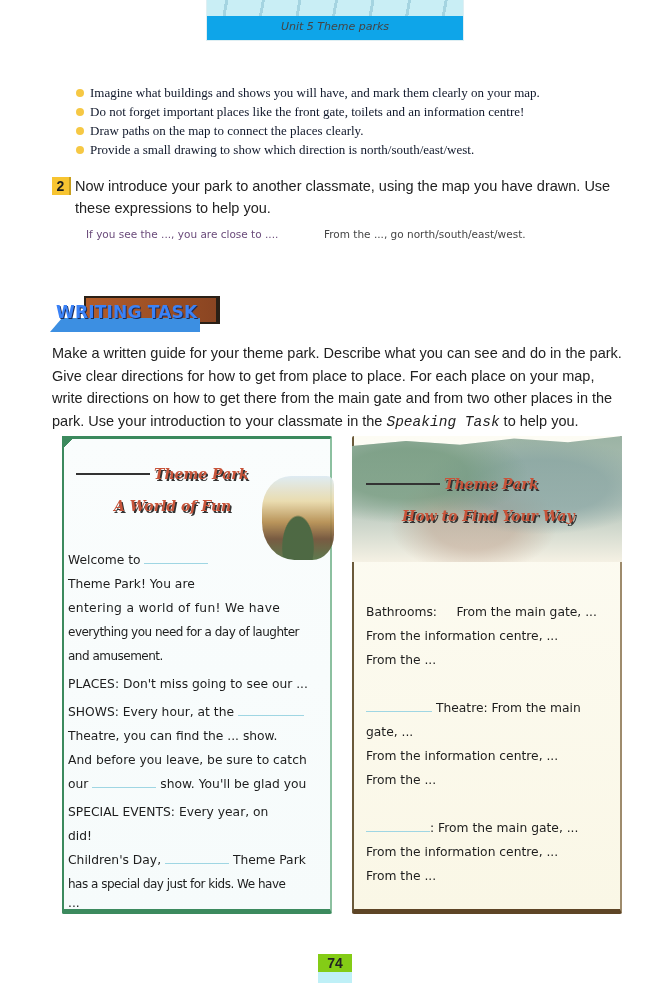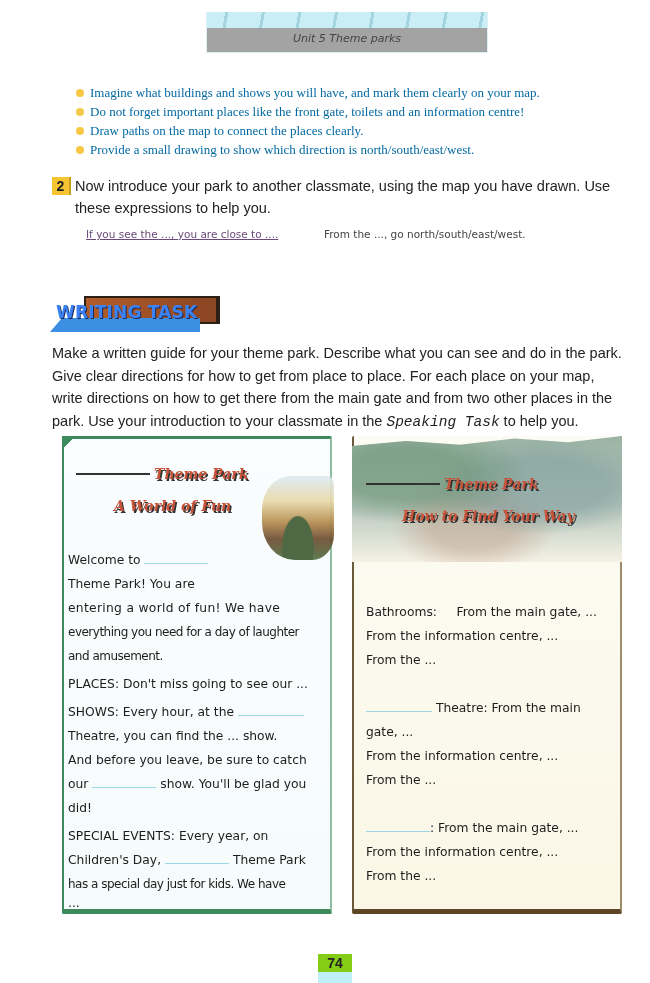--- a/index.html
+++ b/index.html
@@ -4,40 +4,39 @@
 <style>
   html, body { margin: 0; padding: 0; }
   body {
     width: 650px; height: 983px; position: relative; overflow: hidden;
     background: #ffffff;
     font-family: "Liberation Sans", sans-serif;
     color: #222;
   }
   
   .hdr {
-    position: absolute; left: 206px; top: 12px; width: 256px; height: 40px;
+    position: absolute; left: 206px; top: 0; width: 256px; height: 40px;
     border: 1px solid #dfeff3; border-top: none;
-    background: #a3a3a3;
-    padding-left: 24px;
+    background: #0ea5e9;
   }
   .hdr-wave {
     position: absolute; left: 0; top: 0; width: 100%; height: 16px;
     background:
       repeating-linear-gradient(100deg, transparent 0 18px, rgba(120,180,200,.45) 18px 21px, transparent 21px 36px),
       #c9eef5;
   }
   .hdr-title {
     position: absolute; left: 0; right: 0; top: 20px; text-align: center;
     font-family: "DejaVu Sans", sans-serif; font-style: italic; font-size: 11px; color: #444;
   }
   
   .bullets { position: absolute; left: 76px; top: 83px; width: 560px; margin: 0; padding: 0; list-style: none; }
   .bullets li {
     font-family: "Liberation Serif", serif; font-size: 13px; line-height: 19px;
-    position: relative; padding-left: 14px; color: #0369a1;
+    position: relative; padding-left: 14px; color: #0f172a;
   }
   .bullet-dot {
     position: absolute; left: 0; top: 6px; width: 8px; height: 8px; border-radius: 50%;
     background: #f6c844;
   }
   
   .step {
     position: absolute; left: 52px; top: 175px; width: 572px;
     font-size: 14.5px; line-height: 22px; color: #222;
   }
@@ -46,21 +45,21 @@
     background: #f7c431; color: #1d1d1d; font-weight: bold; font-size: 14px;
     text-align: center; line-height: 18px; border-right: 2px solid #c79e1e;
   }
   .step-text { margin-left: 23px; }
   .expr {
     position: absolute; left: 86px; top: 224px; width: 530px;
     font-family: "DejaVu Sans", sans-serif; font-size: 10.5px; line-height: 21px; color: #444;
   }
   .expr-row { display: flex; }
   .expr-l { width: 238px; }
-  .expr-l.purple { color: #6a4a7a; text-decoration: underline; }
+  .expr-l.purple { color: #6a4a7a; }
   
   .wt {
     position: absolute; left: 50px; top: 296px; width: 172px; height: 36px;
   }
   .wt-dark { position: absolute; left: 34px; top: 0; width: 136px; height: 28px; background: #2a2016; }
   .wt-brown { position: absolute; left: 36px; top: 2px; width: 130px; height: 24px;
     background: linear-gradient(90deg, #b35d2a, #8a4522); }
   .wt-blue { position: absolute; left: 0; top: 22px; width: 150px; height: 14px;
     background: #3c8fe2; clip-path: polygon(8% 0, 100% 0, 100% 100%, 0 100%); }
   .wt-text {
@@ -184,22 +183,22 @@
     <div class="ctl"><span>Welcome to</span> <span class="blank-line" style="width:64px;"></span></div>
     <div class="ctl">Theme Park! You are</div>
     <div class="ctl" style="letter-spacing:.3px">entering a world of fun! We have</div>
     <div class="ctl tight">everything you need for a day of laughter</div>
     <div class="ctl tight">and amusement.</div>
     <div class="ctl para">PLACES: Don't miss going to see our ...</div>
     <div class="ctl para"><span>SHOWS: Every hour, at the</span> <span class="blank-line" style="width:66px;"></span></div>
     <div class="ctl">Theatre, you can find the ... show.</div>
     <div class="ctl">And before you leave, be sure to catch</div>
     <div class="ctl"><span>our</span> <span class="blank-line" style="width:64px;"></span> <span>show. You'll be glad you</span></div>
+    <div class="ctl para">SPECIAL EVENTS: Every year, on</div>
     <div class="ctl">did!</div>
-    <div class="ctl para">SPECIAL EVENTS: Every year, on</div>
     <div class="ctl"><span>Children's Day,</span> <span class="blank-line" style="width:64px;"></span> <span>Theme Park</span></div>
     <div class="ctl tight">has a special day just for kids. We have</div>
     <div class="ctl" style="line-height:14px;">...</div>
   </div>
 </div>
 
 <div class="card card-brown">
   <div class="card-body"></div>
   <div class="map-top"></div>
   <div class="title-line" style="left:14px; top:40px;">

